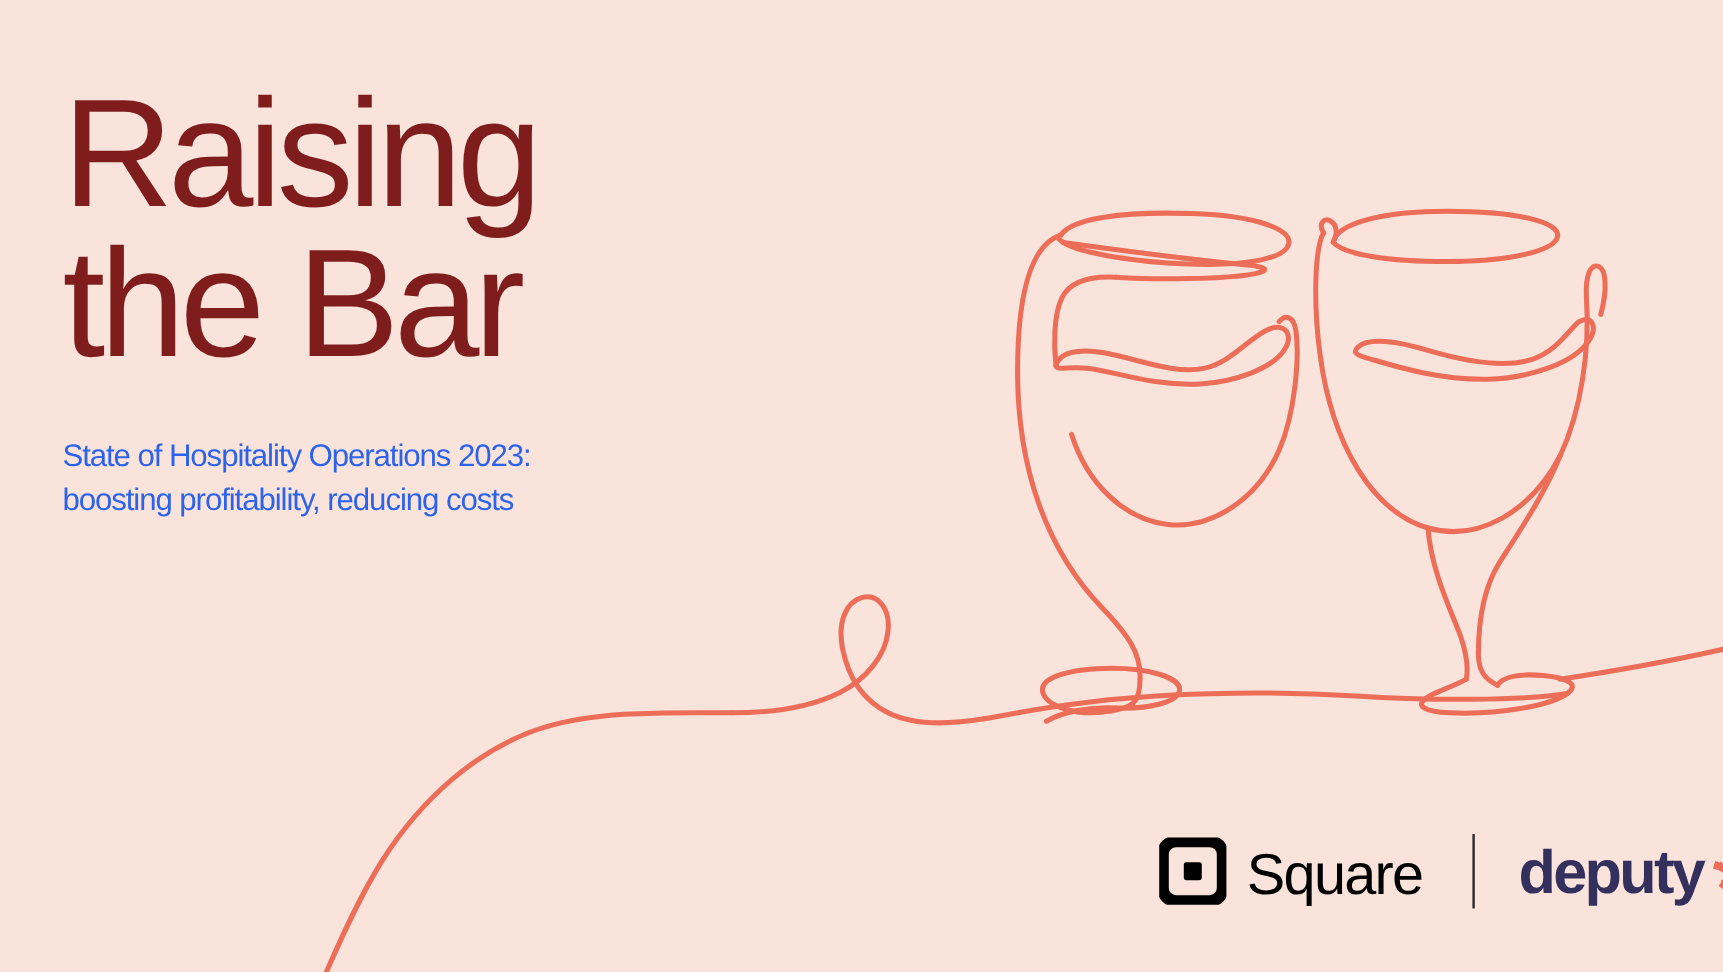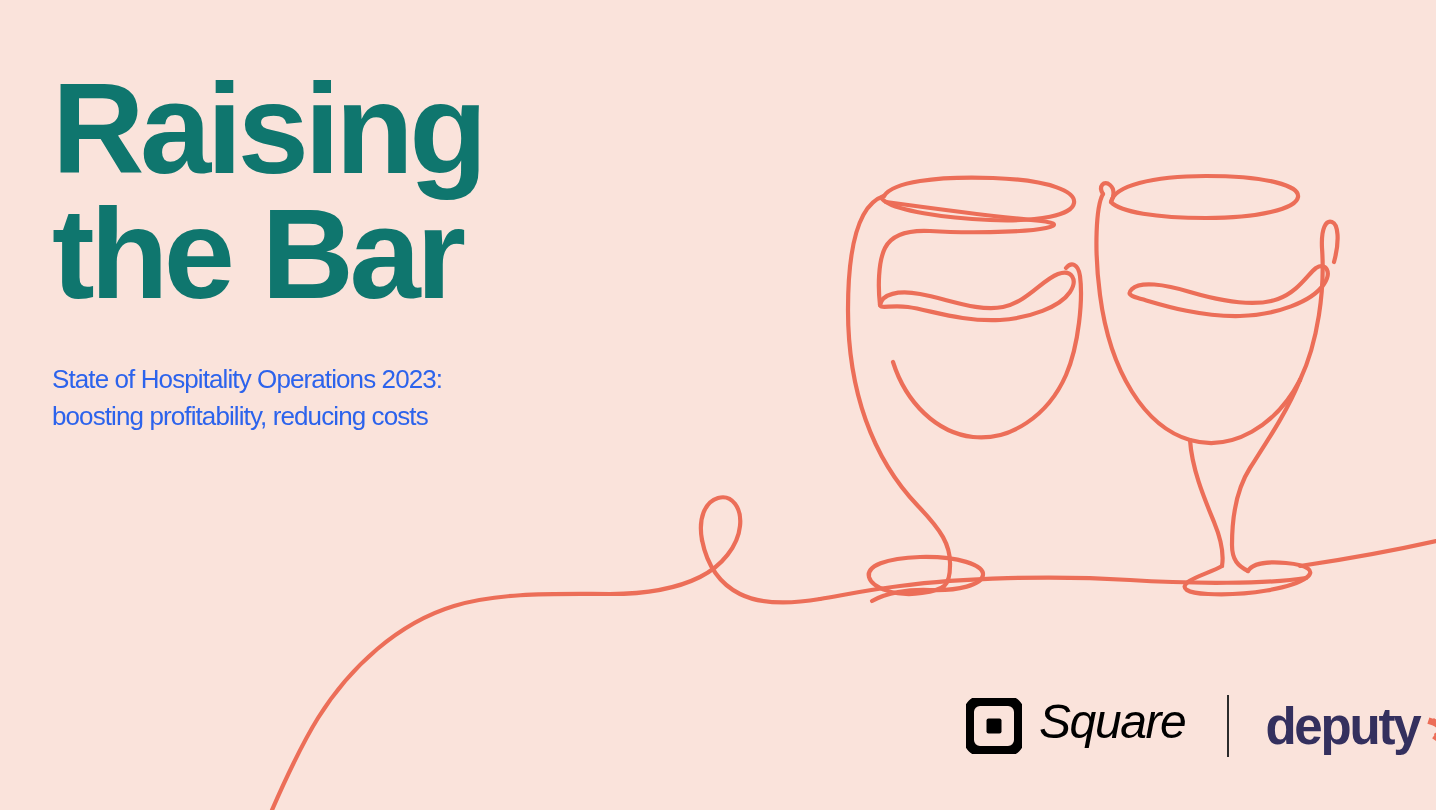--- a/index.html
+++ b/index.html
@@ -36,23 +36,23 @@
   
   .text-block {
     position: absolute;
     left: 52px;
     top: 66px;
     width: 720px;
   }
 
   .cover-title {
     margin: 0;
-    color: #0f766e;
-    font-family: "Liberation Sans", sans-serif;
-    font-weight: bold;
+    color: #7f1d1d;
+    font-family: "Liberation Sans", sans-serif;
+    font-weight: normal;
     font-size: 128px;
     line-height: 0.98;
     letter-spacing: -4.5px;
     white-space: pre-line;
   }
 
   .cover-subtitle {
     margin: 0;
     padding-top: 44px;
     color: #2C63EC;
@@ -69,22 +69,21 @@
     position: absolute;
     left: 966px;
     top: 694px;
     display: flex;
     align-items: center;
     height: 64px;
   }
 
   .square-logo {
     display: flex;
-    align-items: flex-start;
-    font-style: italic;
+    align-items: flex-end;
   }
 
   .square-mark {
     display: block;
   }
 
   .square-wordmark {
     margin-left: 17px;
     color: #000000;
     font-family: "Liberation Sans", sans-serif;

